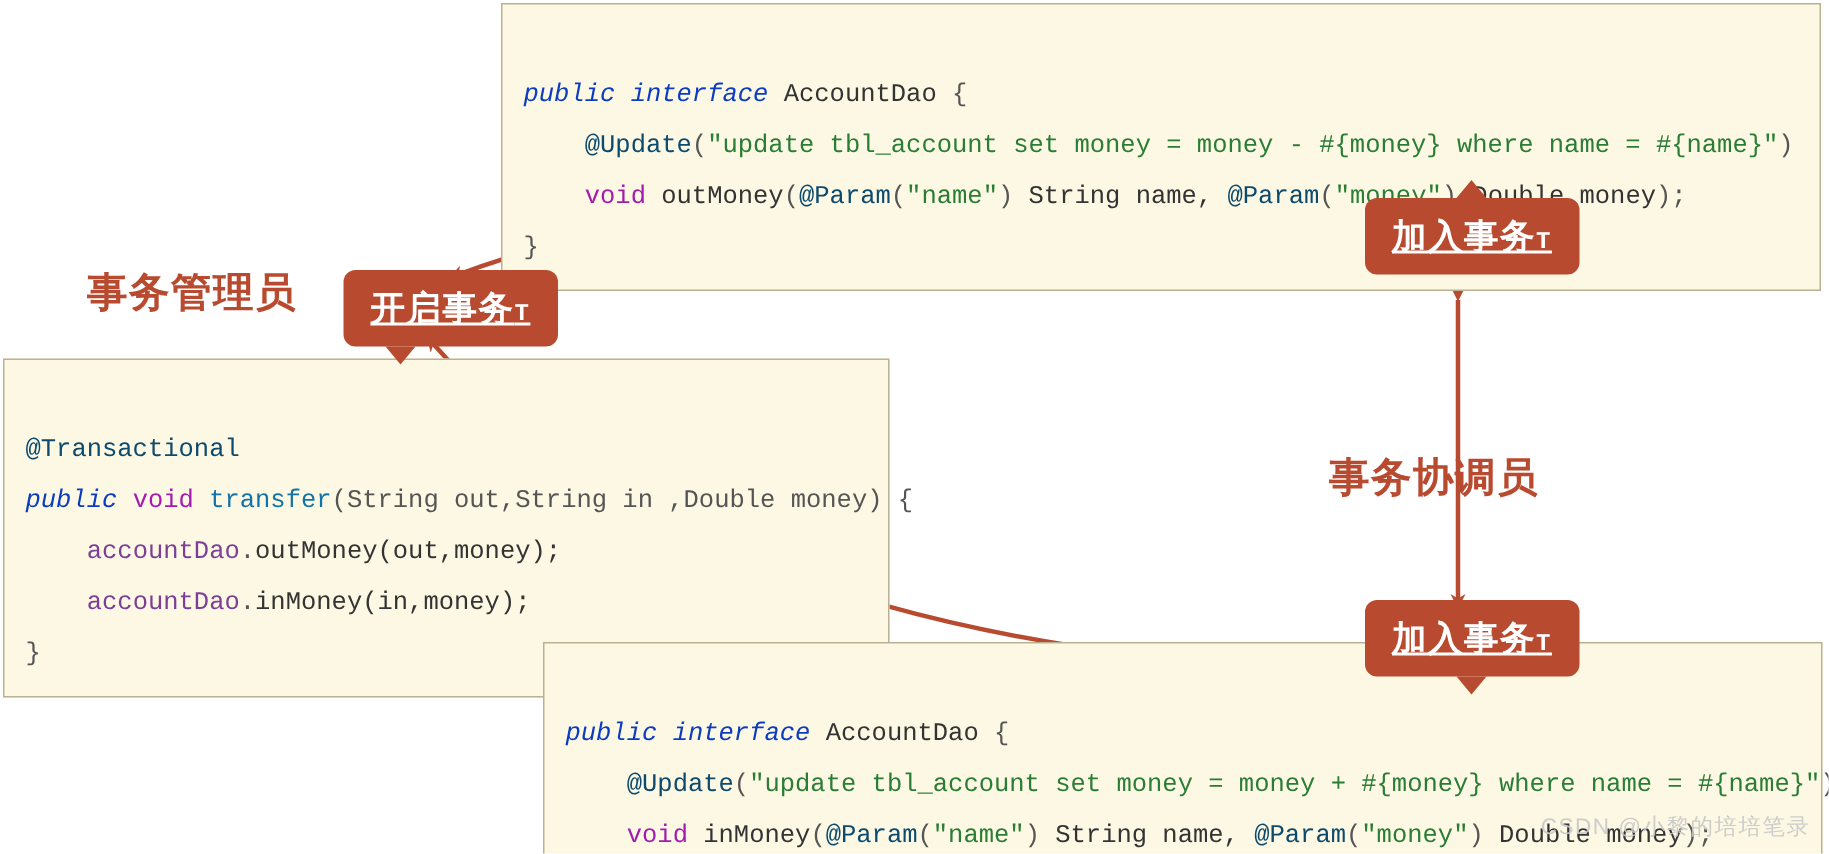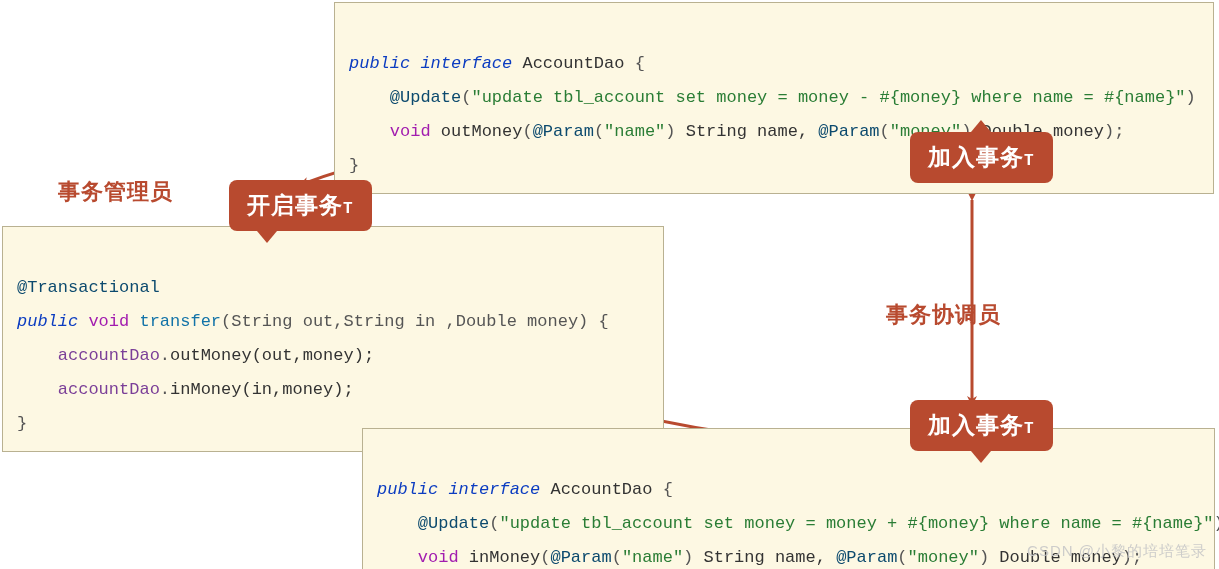--- a/index.html
+++ b/index.html
@@ -25,35 +25,36 @@
   }
   .callout {
     position: absolute;
     background: #b84a2f;
     color: #fff;
     font-weight: 700;
     font-size: 23px;
     padding: 10px 18px;
     border-radius: 8px;
     letter-spacing: 1px;
+    text-decoration: underline;
   }
   .callout .small-t {
     font-size: 16px;
     vertical-align: baseline;
   }
   .callout .tail {
     position: absolute;
     width: 0; height: 0;
     border-style: solid;
   }
   .label {
     position: absolute;
     color: #b84a2f;
     font-weight: 700;
-    font-size: 22px;
+    font-size: 27px;
     letter-spacing: 1px;
     font-family: sans-serif;
   }
   .watermark {
     position: absolute;
     right: 12px;
     bottom: 8px;
     color: rgba(200,200,200,0.9);
     font-size: 15px;
     font-family: Liberation Sans, sans-serif;
@@ -91,21 +92,21 @@
   <line x1="972" y1="200" x2="972" y2="405" stroke="#b84a2f" stroke-width="3" marker-start="url(#ah)" marker-end="url(#ah)"></line>
 </svg>
 
 <div class="code-box" style="left:334px; top:2px; width:880px;">
 <span><span class="kw-blue">public</span> <span class="kw-blue">interface</span> <span class="ident">AccountDao</span><span class="punct"> {</span></span>
 <span>    <span class="anno">@Update</span><span class="punct">(</span><span class="str">"update tbl_account set money = money - #{money} where name = #{name}"</span><span class="punct">)</span></span>
 <span>    <span class="kw-void">void</span> <span class="ident">outMoney</span><span class="punct">(</span><span class="anno">@Param</span><span class="punct">(</span><span class="str">"name"</span><span class="punct">)</span><span class="ident"> String name, </span><span class="anno">@Param</span><span class="punct">(</span><span class="str">"money"</span><span class="punct">)</span><span class="ident"> Double money</span><span class="punct">);</span></span>
 <span><span class="punct">}</span></span>
 </div>
 
-<div class="code-box" style="left:2px; top:226px; width:662px;">
+<div class="code-box" style="left:2px; top:239px; width:591px;">
 <span><span class="anno">@Transactional</span></span>
 <span><span class="kw-blue">public</span> <span class="kw-void">void</span> <span class="ident" style="color:#1273a8">transfer</span><span class="punct">(String out,String in ,Double money) {</span></span>
 <span><span>    </span><span class="member">accountDao</span><span class="punct">.</span><span class="ident">outMoney(out,money);</span></span>
 <span><span>    </span><span class="member">accountDao</span><span class="punct">.</span><span class="ident">inMoney(in,money);</span></span>
 <span><span class="punct">}</span></span>
 </div>
 
 <div class="code-box" style="left:362px; top:428px; width:853px;">
 <span><span class="kw-blue">public</span> <span class="kw-blue">interface</span> <span class="ident">AccountDao</span><span class="punct"> {</span></span>
 <span>    <span class="anno">@Update</span><span class="punct">(</span><span class="str">"update tbl_account set money = money + #{money} where name = #{name}"</span><span class="punct">)</span></span>

